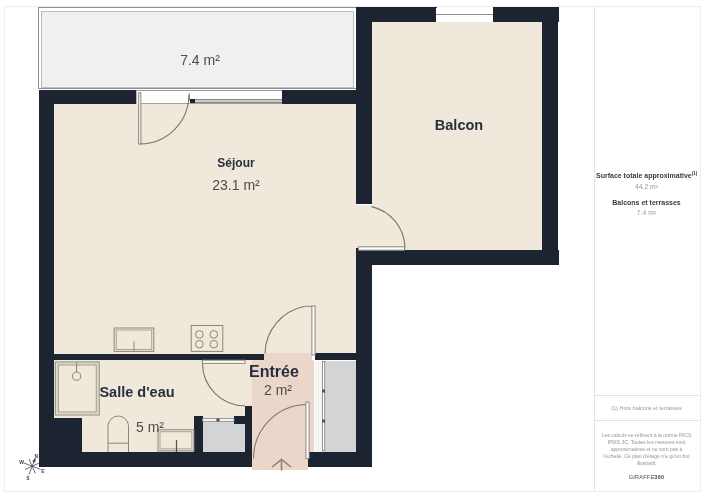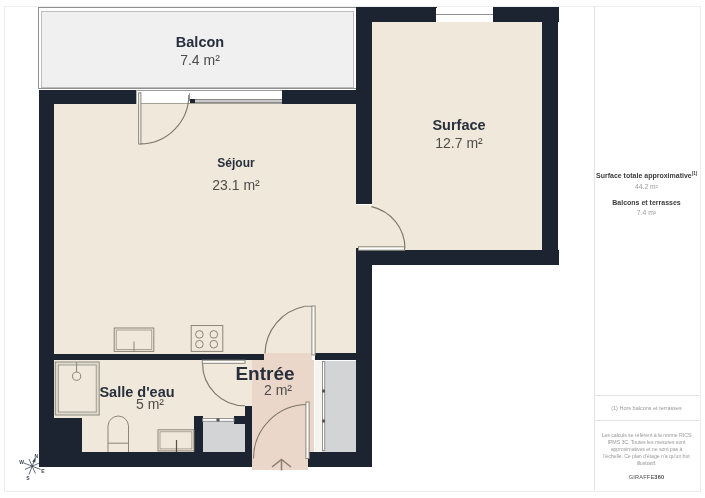--- a/index.html
+++ b/index.html
@@ -20,21 +20,20 @@
   <div class="abs" style="left:594px;top:6px;width:1px;height:484px;background:#e3e3e3;"></div>
 
   <div class="abs" style="left:594px;top:395px;width:105px;height:1px;background:#e3e3e3;"></div>
 
   <div class="abs" style="left:594px;top:420px;width:105px;height:1px;background:#e3e3e3;"></div>
 
   <div class="abs" style="left:37.5px;top:7.3px;width:320px;height:82.2px;background:#ffffff;border:1px solid #8f8f8f;box-sizing:border-box;"></div>
 
   <div class="abs" style="left:40.8px;top:10.6px;width:313.5px;height:77.5px;background:#f0f0f0;border:1px solid #bdbdbd;box-sizing:border-box;"></div>
 
-  <div class="roomlabel" style="left:150px;top:34.5px;width:100px;">Balcon</div>
 
   <div class="roomval" style="left:150px;top:53px;width:100px;">7.4&nbsp;m²</div>
 
   <div class="cream" style="left:53.5px;top:103px;width:302px;height:250.5px;"></div>
 
   <div class="cream" style="left:371.5px;top:21.5px;width:170.8px;height:228px;"></div>
 
   <div class="cream" style="left:356px;top:204.5px;width:15.5px;height:43.5px;"></div>
 
   <div class="cream" style="left:53.5px;top:360px;width:191.5px;height:92px;"></div>
@@ -191,29 +190,28 @@
       <text x="28" y="479.5" text-anchor="middle" font-size="5" font-weight="bold" fill="#3a4351" font-family="Liberation Sans">S</text>
       <text x="43" y="473" text-anchor="middle" font-size="5" font-weight="bold" fill="#3a4351" font-family="Liberation Sans">E</text>
       <text x="21.5" y="464" text-anchor="middle" font-size="5" font-weight="bold" fill="#3a4351" font-family="Liberation Sans">W</text>
     </g>
   </svg>
 
   <div class="roomlabel" style="left:186px;top:157px;width:100px;font-size:12px;">Séjour</div>
 
   <div class="roomval" style="left:186px;top:177.5px;width:100px;">23.1&nbsp;m²</div>
 
-  <div class="roomlabel" style="left:408px;top:117.5px;width:102px;">Surface</div>
-
-  <div class="roomval" style="left:408px;top:135.5px;width:102px;">12.7&nbsp;m²</div>
+  <div class="roomlabel" style="left:408px;top:117.5px;width:102px;">Balcon</div>
+
 
   <div class="roomlabel" style="left:87px;top:384.5px;width:100px;">Salle d'eau</div>
 
-  <div class="roomval" style="left:100px;top:397px;width:100px;">5&nbsp;m²</div>
-
-  <div class="roomlabel" style="left:215px;top:363.5px;width:100px;font-size:19px;">Entrée</div>
+  <div class="roomval" style="left:100px;top:420px;width:100px;">5&nbsp;m²</div>
+
+  <div class="roomlabel" style="left:224px;top:363.5px;width:100px;font-size:16px;">Entrée</div>
 
   <div class="roomval" style="left:228px;top:383px;width:100px;">2&nbsp;m²</div>
 
   <div class="abs" style="left:596px;top:170.5px;width:101px;text-align:center;font-size:7px;font-weight:bold;color:#3c3c3c;white-space:nowrap;">Surface totale approximative<span style="font-size:4.6px;vertical-align:super;">(1)</span></div>
 
   <div class="abs" style="left:596px;top:182.5px;width:101px;text-align:center;font-size:6.8px;color:#9a9a9a;">44.2 m²</div>
 
   <div class="abs" style="left:596px;top:199px;width:101px;text-align:center;font-size:7px;font-weight:bold;color:#3c3c3c;">Balcons et terrasses</div>
 
   <div class="abs" style="left:596px;top:209px;width:101px;text-align:center;font-size:6.8px;color:#9a9a9a;">7.4 m²</div>

